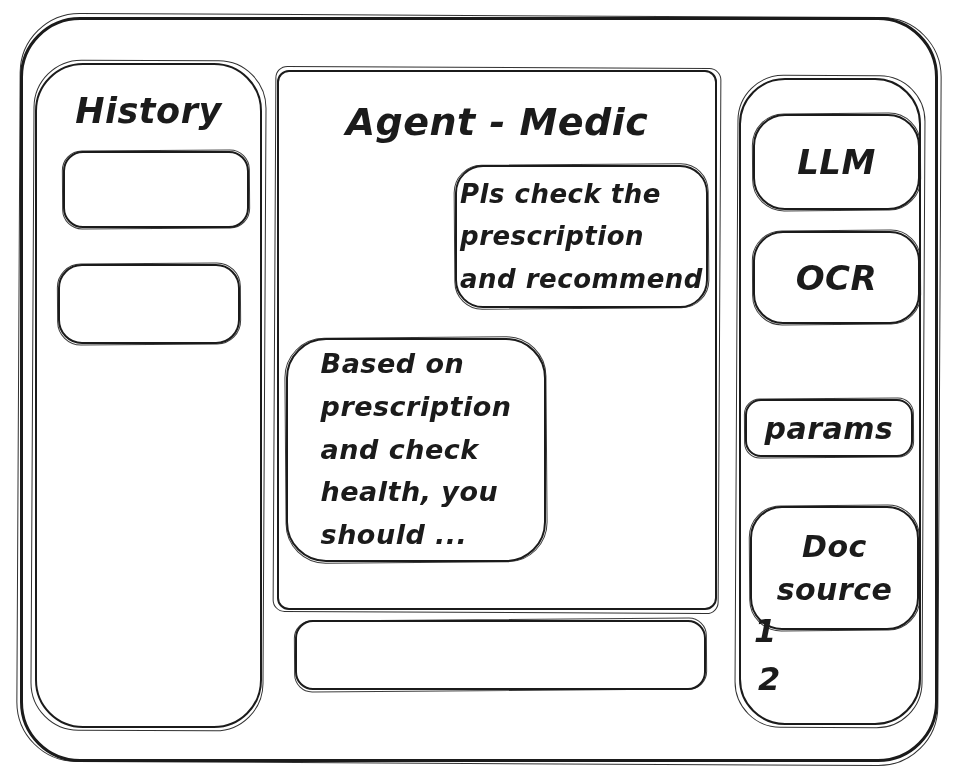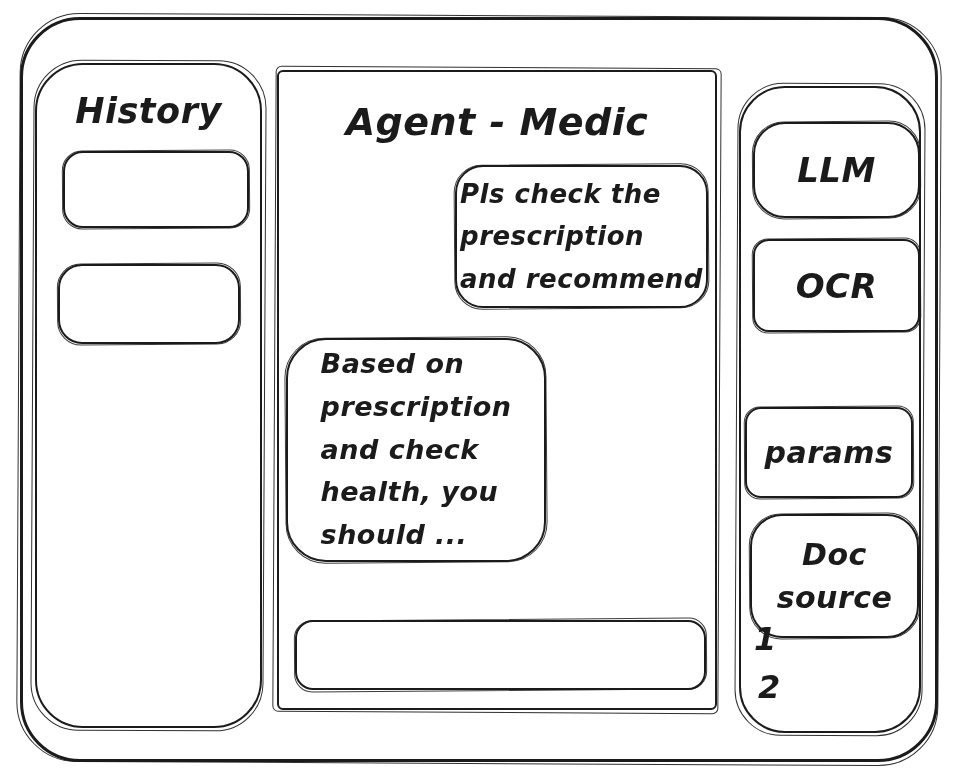--- a/index.html
+++ b/index.html
@@ -34,49 +34,49 @@
   
   .history{ left:35px; top:63px; width:227px; height:665px; border-radius:48px; }
   .history-title{
     position:absolute; left:0; right:0; top:26px;
     text-align:center; font-size:35px; font-weight:700;
   }
   .h-item1{ left:26px; top:86px;  width:186px; height:77px; border-radius:20px; }
   .h-item2{ left:21px; top:199px; width:182px; height:80px; border-radius:24px; }
 
   
-  .chat{ left:277px; top:70px; width:440px; height:640px; border-radius:6px; }
+  .chat{ left:277px; top:70px; width:440px; height:540px; border-radius:12px; }
   .chat-title{
     position:absolute; left:0; right:0; top:28px;
     text-align:center; font-size:38px; font-weight:700;
   }
   .bubble{
     display:flex; align-items:center; justify-content:center;
     text-align:left; white-space:pre-line; font-weight:600;
   }
   .bubble.user{
     left:176px; top:93px; width:253px; height:143px;
     border-radius:28px; font-size:26px; line-height:1.62;
   }
   .bubble.agent{
     left:7px; top:266px; width:260px; height:224px;
     border-radius:40px; font-size:27px; line-height:1.58;
   }
   .input-bar{ left:16px; top:548px; width:411px; height:70px; border-radius:18px; cursor:text; }
 
   
-  .tools{ left:739px; top:86px; width:182px; height:647px; border-radius:46px; }
+  .tools{ left:739px; top:78px; width:182px; height:647px; border-radius:46px; }
   .tool{
     display:flex; align-items:center; justify-content:center;
     text-align:center; font-weight:700; cursor:pointer;
     font-family:"DejaVu Sans", sans-serif; font-style:italic; letter-spacing:.5px;
   }
   .tool.llm   { left:12px; top:34px;  width:167px; height:96px;  border-radius:32px; font-size:34px; }
-  .tool.ocr   { left:12px; top:151px; width:167px; height:93px;  border-radius:16px; font-size:34px; }
-  .tool.params{ left:4px;  top:319px; width:168px; height:91px;  border-radius:16px; font-size:30px; }
+  .tool.ocr   { left:12px; top:151px; width:167px; height:93px;  border-radius:30px; font-size:34px; }
+  .tool.params{ left:4px;  top:319px; width:168px; height:58px;  border-radius:16px; font-size:30px; }
   .tool.doc   { left:9px;  top:426px; width:169px; height:124px; border-radius:32px;
                 font-size:30px; line-height:1.45; padding:0 0; }
   .note{ position:absolute; font-size:32px; font-weight:700; z-index:2; background:transparent; }
   .note.n1{ left:13px; top:532px; }
   .note.n2{ left:17px; top:580px; }
 </style>
 </head>
 <body>
 
 <div class="canvas">

